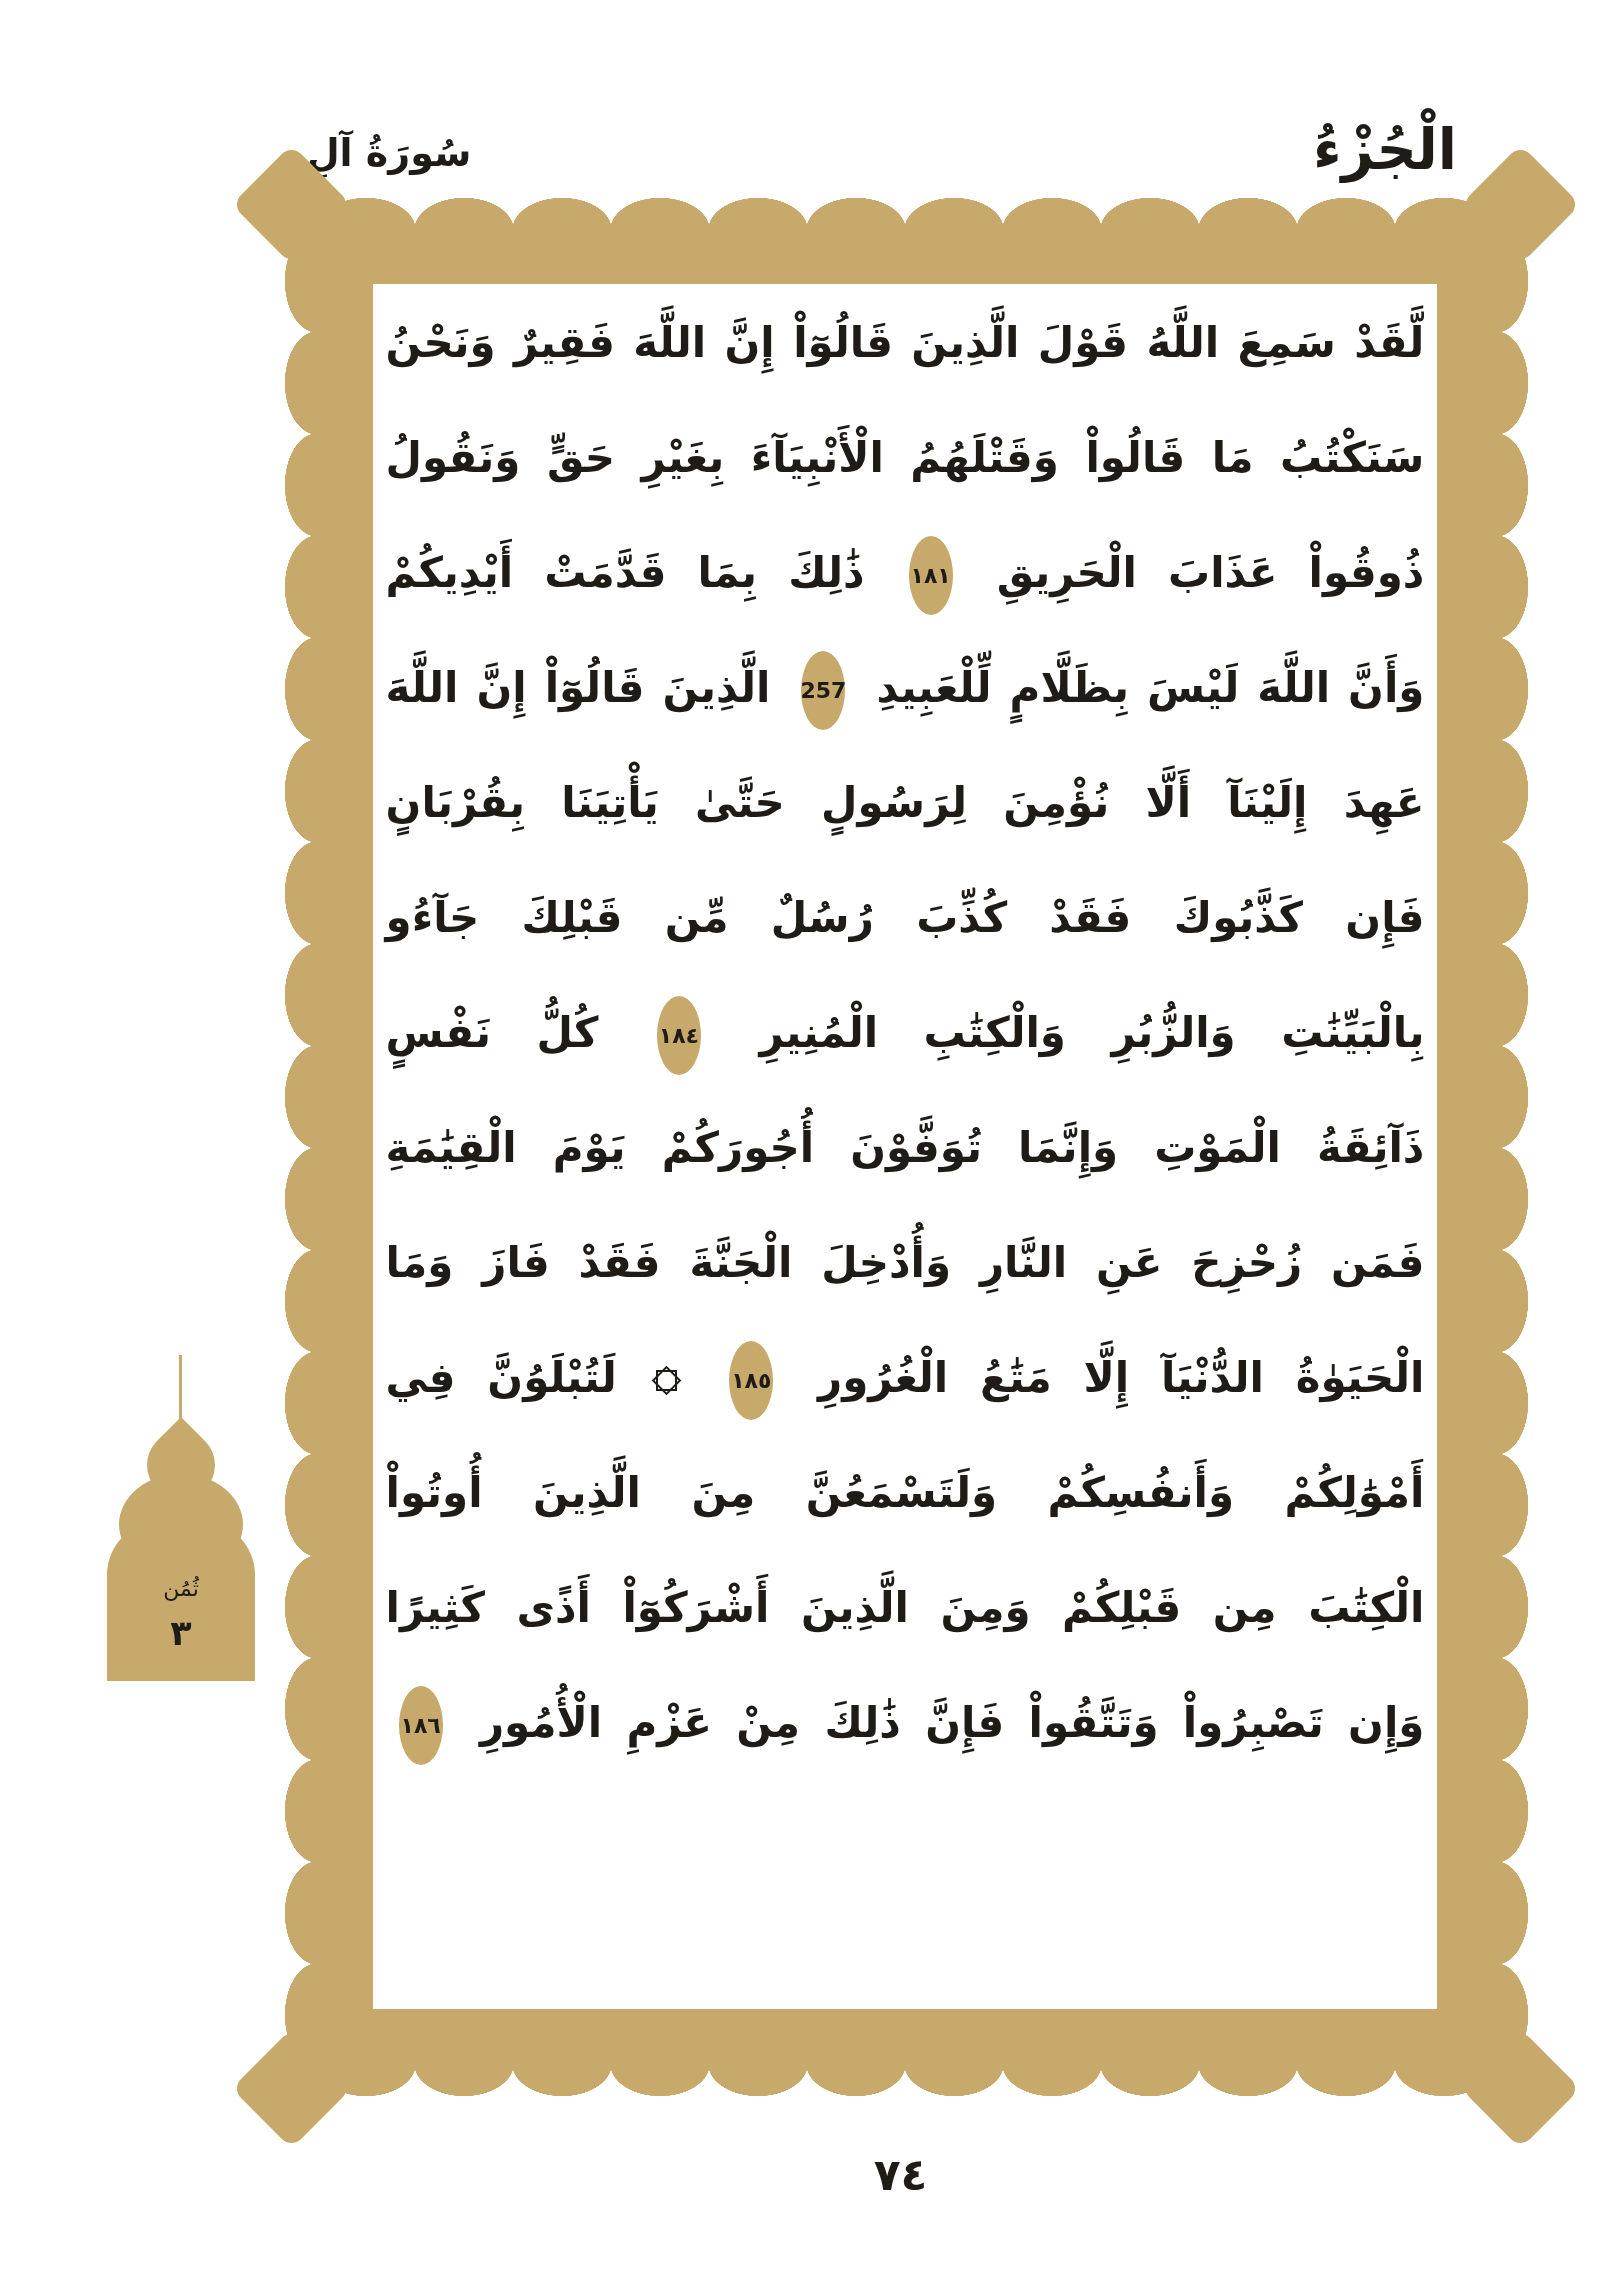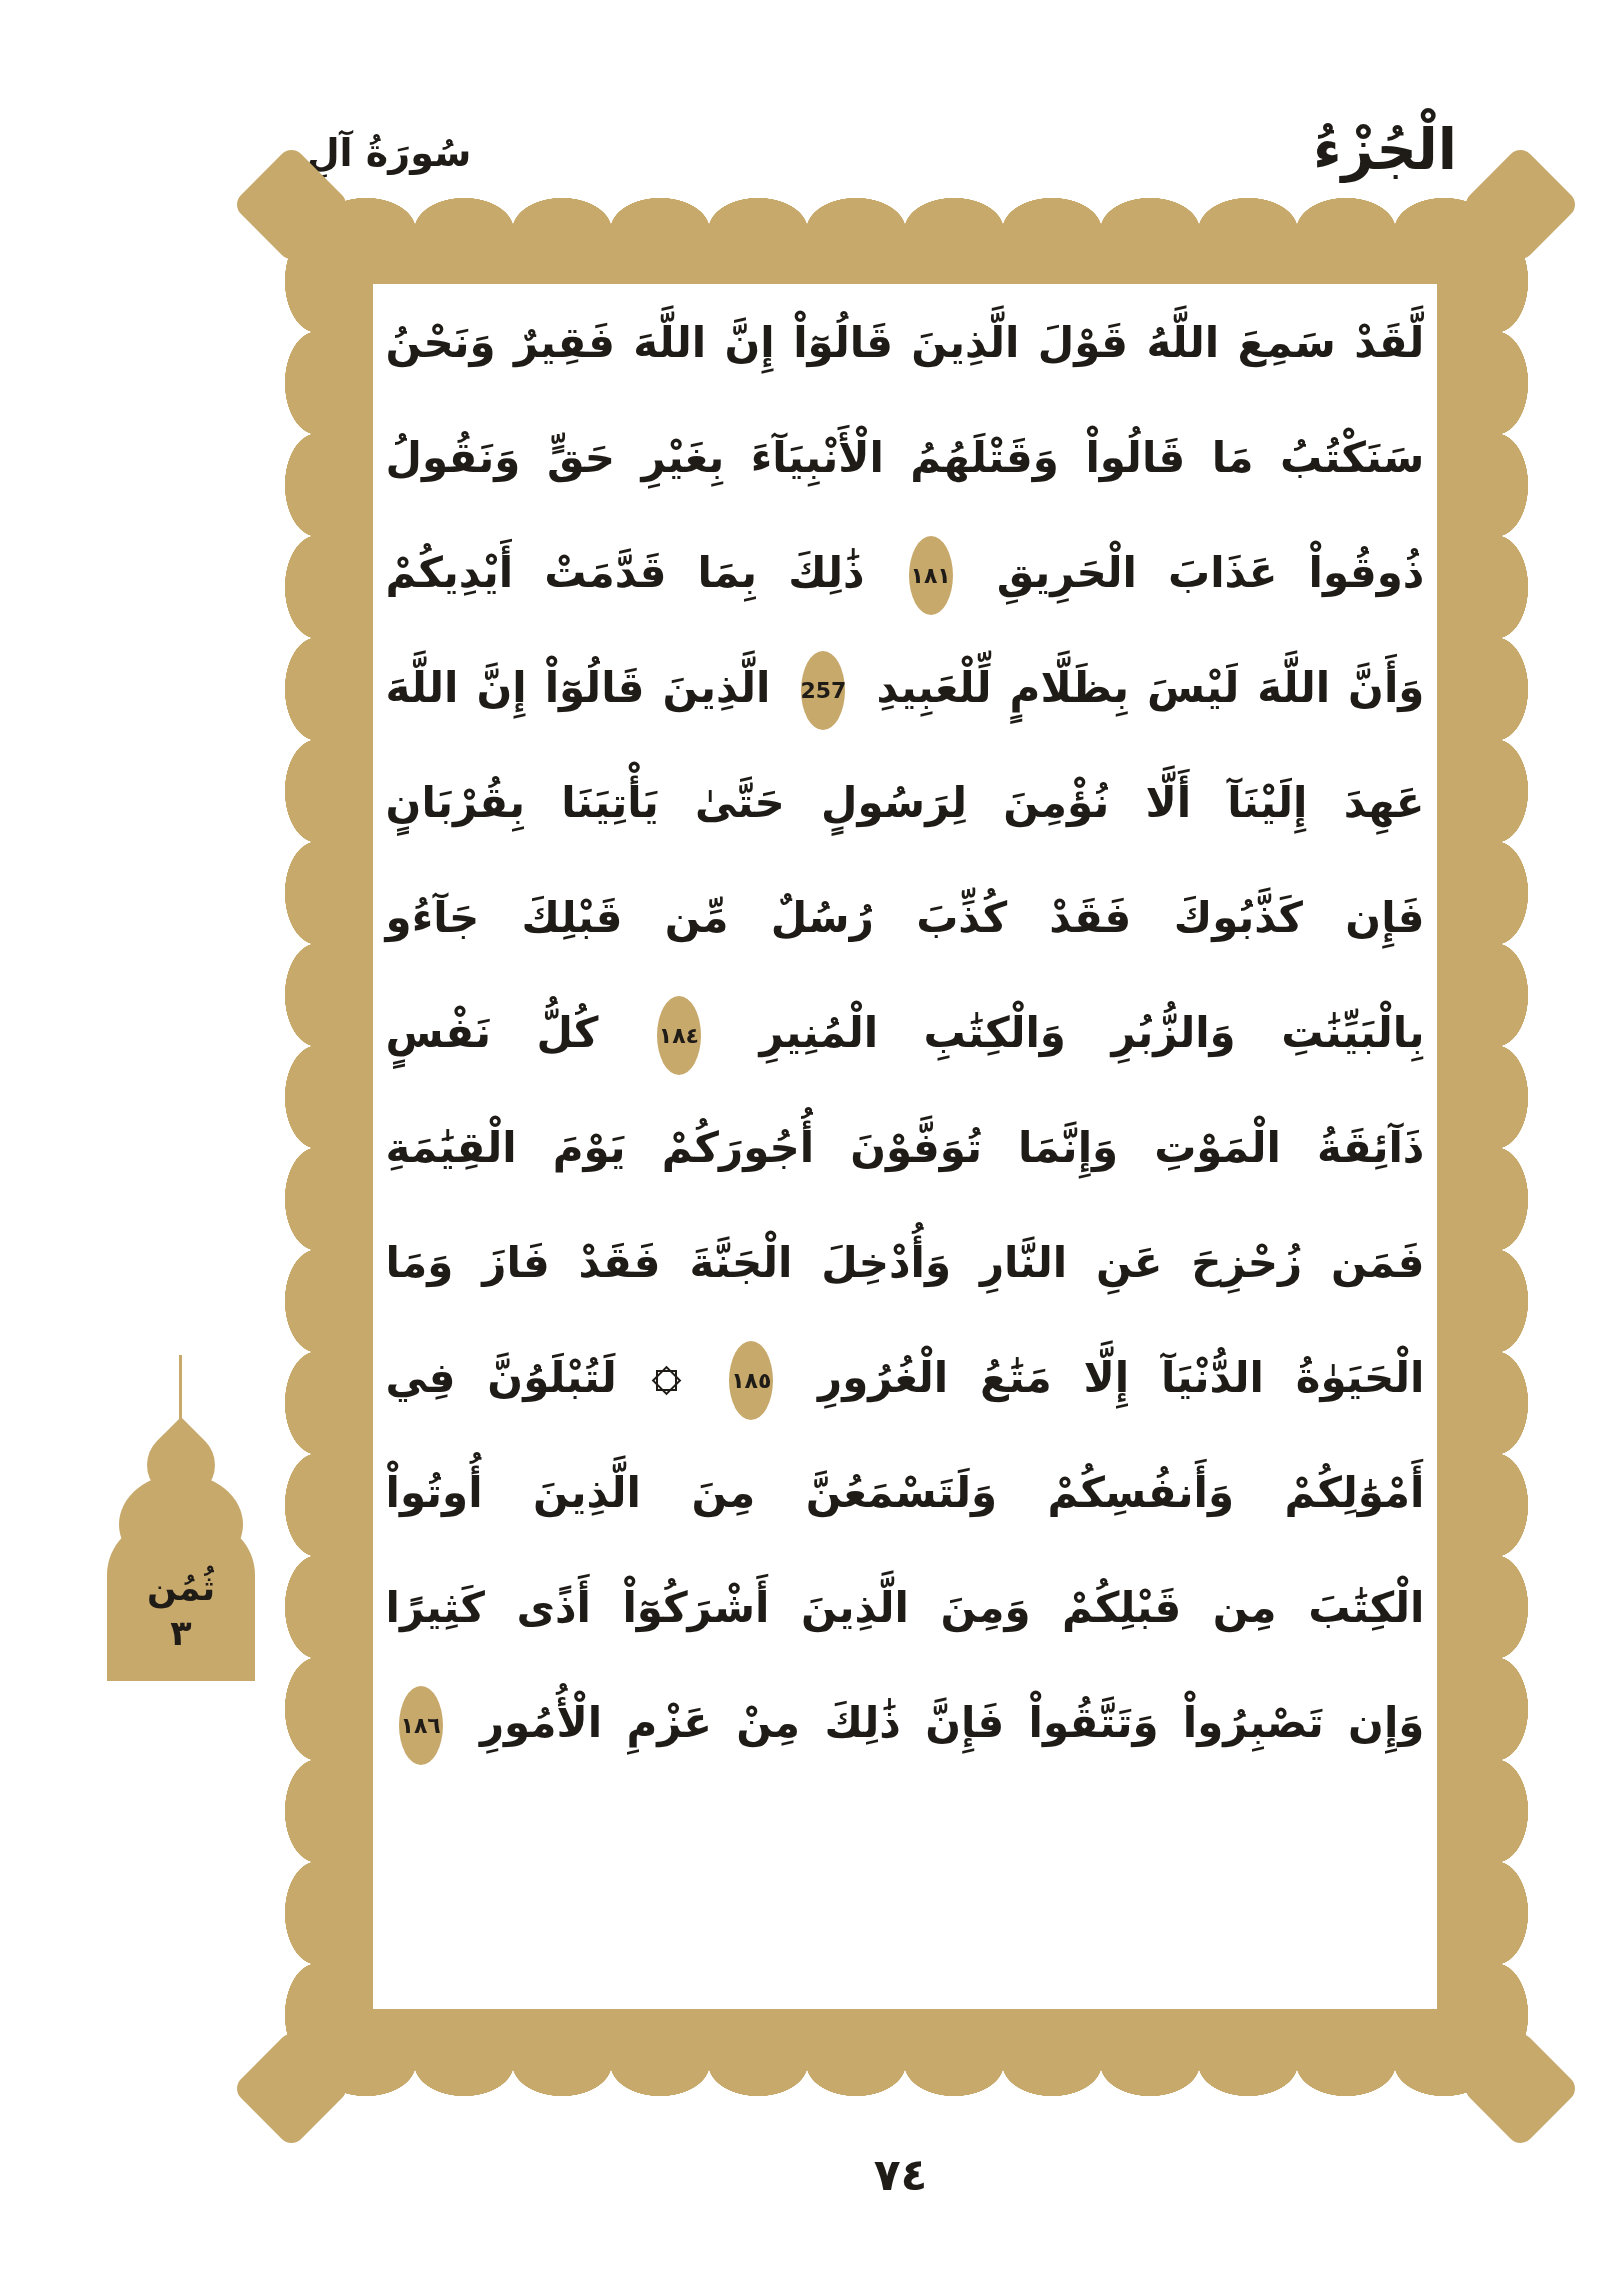--- a/index.html
+++ b/index.html
@@ -92,21 +92,21 @@
   .thumn .finial{position:absolute;left:67px;top:66px;width:13.6px;height:13.6px;border-radius:50%;background:var(--tan);}
   .thumn .onion{
     position:absolute;left:40px;top:76px;width:68px;height:68px;
     background:var(--tan);border-radius:0 50% 50% 50%;transform:rotate(45deg);
   }
   .thumn .tier{position:absolute;left:12px;top:119px;width:124px;height:101px;border-radius:50%;background:var(--tan);}
   .thumn .base{position:absolute;left:0;top:166px;width:148px;height:160px;border-radius:54px 54px 0 0;background:var(--tan);}
   .thumn .label-block{
     position:absolute;left:0;top:210px;width:148px;text-align:center;direction:rtl;color:var(--ink);
   }
-  .thumn .label-block .thumn-label{font-size:35px;font-weight:bold;line-height:47px;}
+  .thumn .label-block .thumn-label{font-size:22px;font-weight:normal;line-height:47px;}
   .thumn .label-block .thumn-number{font-size:35px;font-weight:bold;line-height:42px;}
   
   .page-number{
     position:absolute;left:825px;top:2101px;width:151px;height:68px;
     text-align:center;font-size:44px;font-weight:bold;line-height:68px;margin-top:40px;
   }
 </style>
 </head>
 <body>
 

